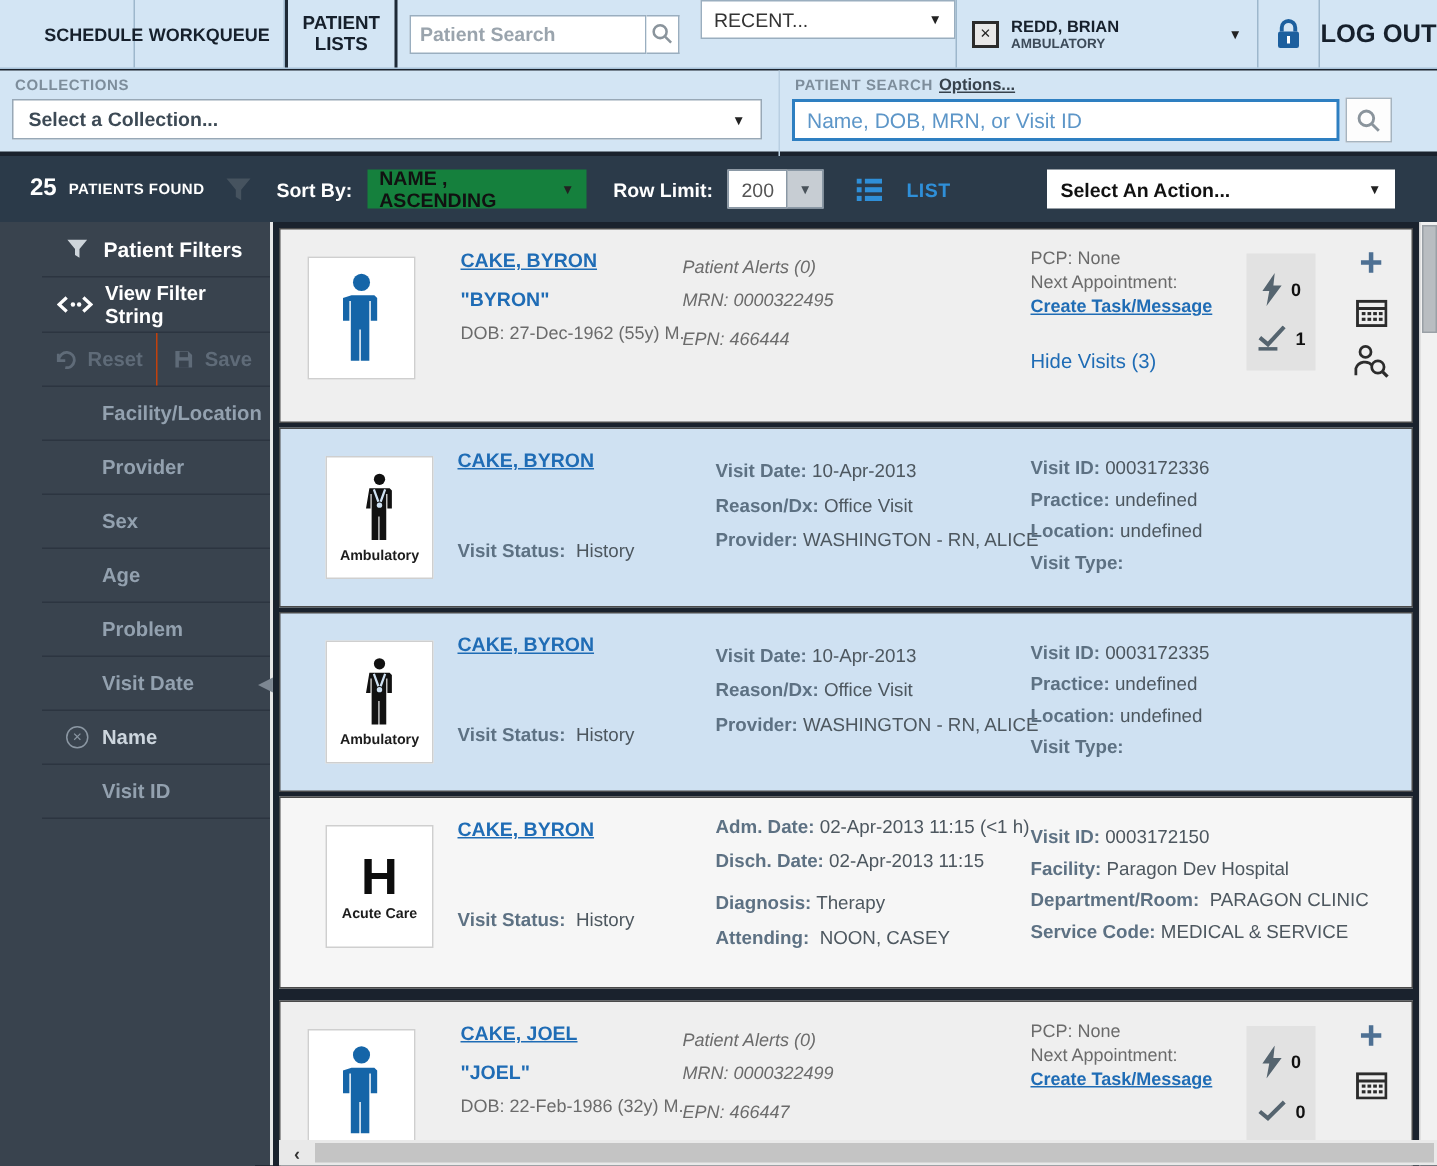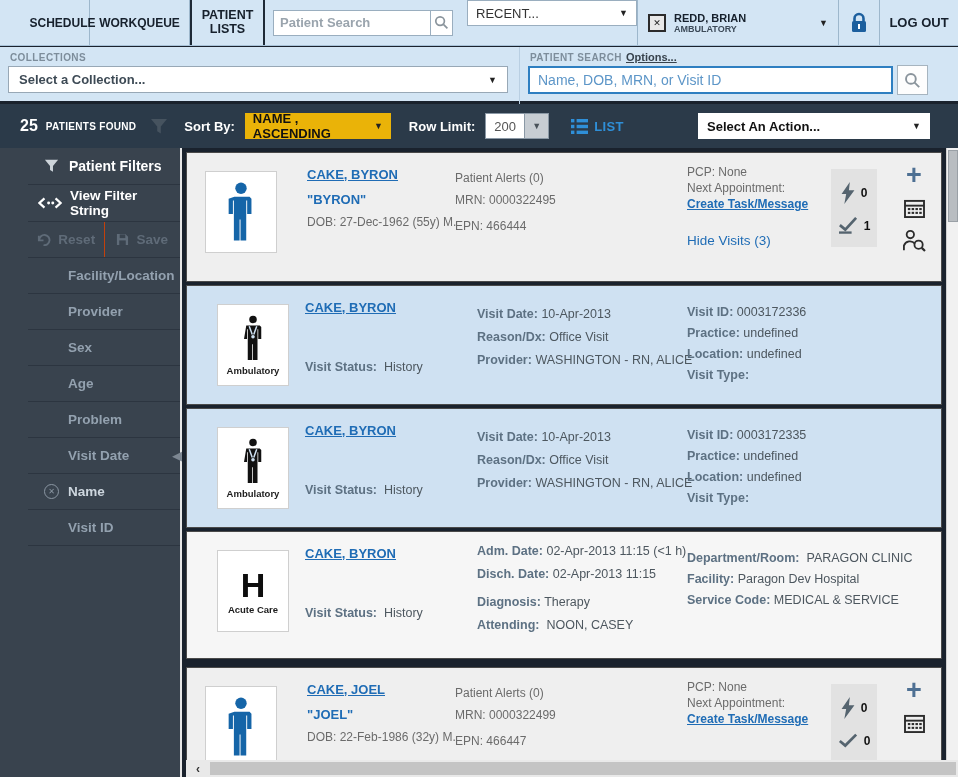--- a/index.html
+++ b/index.html
@@ -19,44 +19,44 @@
   .sq-btn { width:26px; height:26px; background:#fff; border:1px solid #9aaebf; border-left:none; display:flex; align-items:center; justify-content:center; cursor:pointer; }
   .recent-box { margin-left:6px; width:170px; height:26px; background:#fff; border:1px solid #9aaebf; display:flex; align-items:center; justify-content:space-between; padding:0 8px; font-size:13px; color:#333; cursor:pointer; }
   .caret { font-size:9px; color:#222; }
   .vline { width:1px; background:#9db7cc; height:100%; }
   .userchip { width:200px; display:flex; align-items:center; gap:8px; padding:0 10px; cursor:pointer; }
   .uimg { width:18px; height:18px; border:2px solid #2b2b2b; background:#e8e8e8; display:flex; align-items:center; justify-content:center; font-size:9px; color:#222; }
   .uinfo { flex:1; }
   .uname { font-size:11px; font-weight:bold; color:#16202c; }
   .urole { font-size:9px; font-weight:bold; color:#3c4a58; }
   .lockcell { width:40px; display:flex; align-items:center; justify-content:center; cursor:pointer; }
-  .logout { flex:1; display:flex; align-items:center; justify-content:center; font-weight:bold; font-size:13px; color:#16202c; cursor:pointer; }
+  .logout { flex:1; display:flex; align-items:center; justify-content:center; font-weight:bold; font-size:17px; color:#16202c; cursor:pointer; }
 
   
   #subbar { position:absolute; left:0; top:47px; width:958px; height:54px; background:#d3e5f4; }
   .collab { position:absolute; left:10px; top:5px; font-size:10px; font-weight:bold; color:#7d8d9b; letter-spacing:.4px; }
   .coll-dd { position:absolute; left:8px; top:19px; width:500px; height:27px; background:#fff; border:1px solid #98a8b6; display:flex; align-items:center; justify-content:space-between; padding:0 10px; font-size:13px; font-weight:bold; color:#3d4a55; cursor:pointer; }
   .subdiv { position:absolute; left:519px; top:0; width:1px; height:57px; background:#b9cfe2; }
   .pslab { position:absolute; left:530px; top:5px; font-size:10px; font-weight:bold; color:#7d8d9b; letter-spacing:.4px; }
   .optlink { position:absolute; left:626px; top:4px; font-size:11px; font-weight:bold; color:#37424c; text-decoration:underline; cursor:pointer; }
   .ps-input { position:absolute; left:528px; top:19px; width:365px; height:28px; border:2px solid #2e7fc1; background:#fff; font-size:14px; padding:0 8px; color:#333; font-family:inherit; }
   .ps-input::placeholder { color:#5d96c8; }
   .ps-btn { position:absolute; left:897px; top:18px; width:31px; height:30px; background:#fdfdfd; border:1px solid #a6b4bf; display:flex; align-items:center; justify-content:center; cursor:pointer; }
 
   
   #resultsbar { position:absolute; left:0; top:104px; width:958px; height:44px; background:#2b3a49; display:flex; align-items:center; color:#fff; }
   .rcount { font-size:16px; font-weight:bold; margin-left:20px; }
   .rfound { font-size:10px; font-weight:bold; margin-left:8px; letter-spacing:.3px; }
   .rfunnel { margin-left:14px; }
   .sortlab { margin-left:16px; font-size:13px; font-weight:bold; }
-  .sort-dd { margin-left:10px; width:146px; height:26px; background:#eab308; display:flex; align-items:center; justify-content:space-between; padding:0 8px; font-size:13px; font-weight:bold; color:#111; cursor:pointer; }
+  .sort-dd { margin-left:10px; width:146px; height:26px; background:#15803d; display:flex; align-items:center; justify-content:space-between; padding:0 8px; font-size:13px; font-weight:bold; color:#111; cursor:pointer; }
   .rowlab { margin-left:18px; font-size:13px; font-weight:bold; }
   .rl-box { margin-left:10px; width:40px; height:26px; background:#fff; border:1px solid #8a98a5; display:flex; align-items:center; padding-left:8px; color:#555; font-size:13px; }
   .rl-step { width:24px; height:26px; background:#c7cdd3; border:1px solid #8a98a5; border-left:none; display:flex; align-items:center; justify-content:center; color:#49525a; font-size:9px; cursor:pointer; }
-  .listgrp { margin-left:22px; display:flex; align-items:center; gap:6px; cursor:pointer; }
+  .listgrp { margin-left:22px; display:flex; align-items:center; gap:16px; cursor:pointer; }
   .listlab { color:#2f8fd8; font-weight:bold; font-size:13px; letter-spacing:.3px; }
   .action-dd { margin-left:auto; margin-right:28px; width:232px; height:26px; background:#fff; display:flex; align-items:center; justify-content:space-between; padding:0 9px; font-size:13px; font-weight:bold; color:#111; cursor:pointer; }
 
   
   #sidebar { position:absolute; left:0; top:148px; width:180px; height:629px; background:#39434e;padding-left:28px; }
   .sb-row { border-bottom:1px solid #2c3540; display:flex; align-items:center; }
   .sb-head { height:37px; gap:10px; padding-left:16px; }
   .sb-head .lab { color:#fff; font-weight:bold; font-size:14px; }
   .sb-vfs { height:37px; gap:8px; padding-left:10px; cursor:pointer; }
   .sb-vfs .lab { color:#fff; font-weight:bold; font-size:13.5px; }
@@ -86,21 +86,21 @@
   .col1 { position:absolute; left:120px; top:12px; width:145px; }
   .visit .col1 { left:118px; }
   .pname { font-size:13px; font-weight:bold; color:#1f6cb5; text-decoration:underline; cursor:pointer; display:inline-block; }
   .pnick { font-size:13px; font-weight:bold; color:#1f6cb5; margin-top:9px; }
   .pdob { font-size:12px; color:#6b6b6b; margin-top:8px; white-space:nowrap; }
   .vstatus { margin-top:44px; font-size:12.5px; white-space:nowrap; }
   .vlab { color:#5d7183; font-weight:bold; }
   .vval { color:#4d575f; }
 
   .col2 { position:absolute; left:268px; top:10px; width:230px; font-size:12px; color:#6b6b6b; }
-  .col2 .ln { margin-top:8px; white-space:nowrap; }
+  .col2 .ln { margin-top:8px; white-space:nowrap;font-style:italic; }
   .vmid { position:absolute; left:290px; top:12px; font-size:12.5px; }
   .vmid .ln { margin-top:9px; white-space:nowrap; }
   .vright { position:absolute; left:500px; top:12px; font-size:12.5px; }
   .vright .ln { margin-top:7px; white-space:nowrap; }
 
   .col3 { position:absolute; left:500px; top:10px; width:160px; font-size:12px; color:#6b6b6b; }
   .col3 .ln { margin-top:2px; white-space:nowrap; }
   .tasklink { color:#1f6cb5; font-weight:bold; text-decoration:underline; cursor:pointer; margin-top:2px; display:inline-block;text-align:right; }
   .visitslink { color:#1f6cb5; font-size:13.5px; margin-top:22px; cursor:pointer; }
 
@@ -399,22 +399,23 @@
         <span class="pname">CAKE, BYRON</span>
         <div class="vstatus"><span class="vlab">Visit Status:</span>&nbsp; <span class="vval">History</span></div>
       </div>
       <div class="vmid">
         <div class="ln" style="margin-top:0;"><span class="vlab">Adm. Date:</span> <span class="vval">02-Apr-2013 11:15 (&lt;1 h)</span></div>
         <div class="ln"><span class="vlab">Disch. Date:</span> <span class="vval">02-Apr-2013 11:15</span></div>
         <div class="ln" style="margin-top:14px;"><span class="vlab">Diagnosis:</span> <span class="vval">Therapy</span></div>
         <div class="ln"><span class="vlab">Attending:</span>&nbsp; <span class="vval">NOON, CASEY</span></div>
       </div>
       <div class="vright">
+        <div class="ln"><span class="vlab">Visit ID:</span> <span class="vval">0003172150</span></div>
+        <div class="ln"><span class="vlab">Facility:</span> <span class="vval">Paragon Dev Hospital</span></div>
         <div class="ln"><span class="vlab">Department/Room:</span>&nbsp; <span class="vval">PARAGON CLINIC</span></div>
-        <div class="ln"><span class="vlab">Facility:</span> <span class="vval">Paragon Dev Hospital</span></div>
         <div class="ln"><span class="vlab">Service Code:</span> <span class="vval">MEDICAL &amp; SERVICE</span></div>
       </div>
     </div>
 
     <div class="card patient joel">
       <div class="avatarbox">
         <svg width="38" height="62" viewBox="0 0 40 64">
           <circle cx="20" cy="7" r="6" fill="#1565a8"></circle>
           <path d="M12 16 h16 l2 2 v16 h-4.5 v-14 h-1 v42 h-6 v-22 h-1 v22 h-6 v-42 h-1 v14 H6 v-16 z" fill="#1565a8" transform="translate(1,0)"></path>
         </svg>

